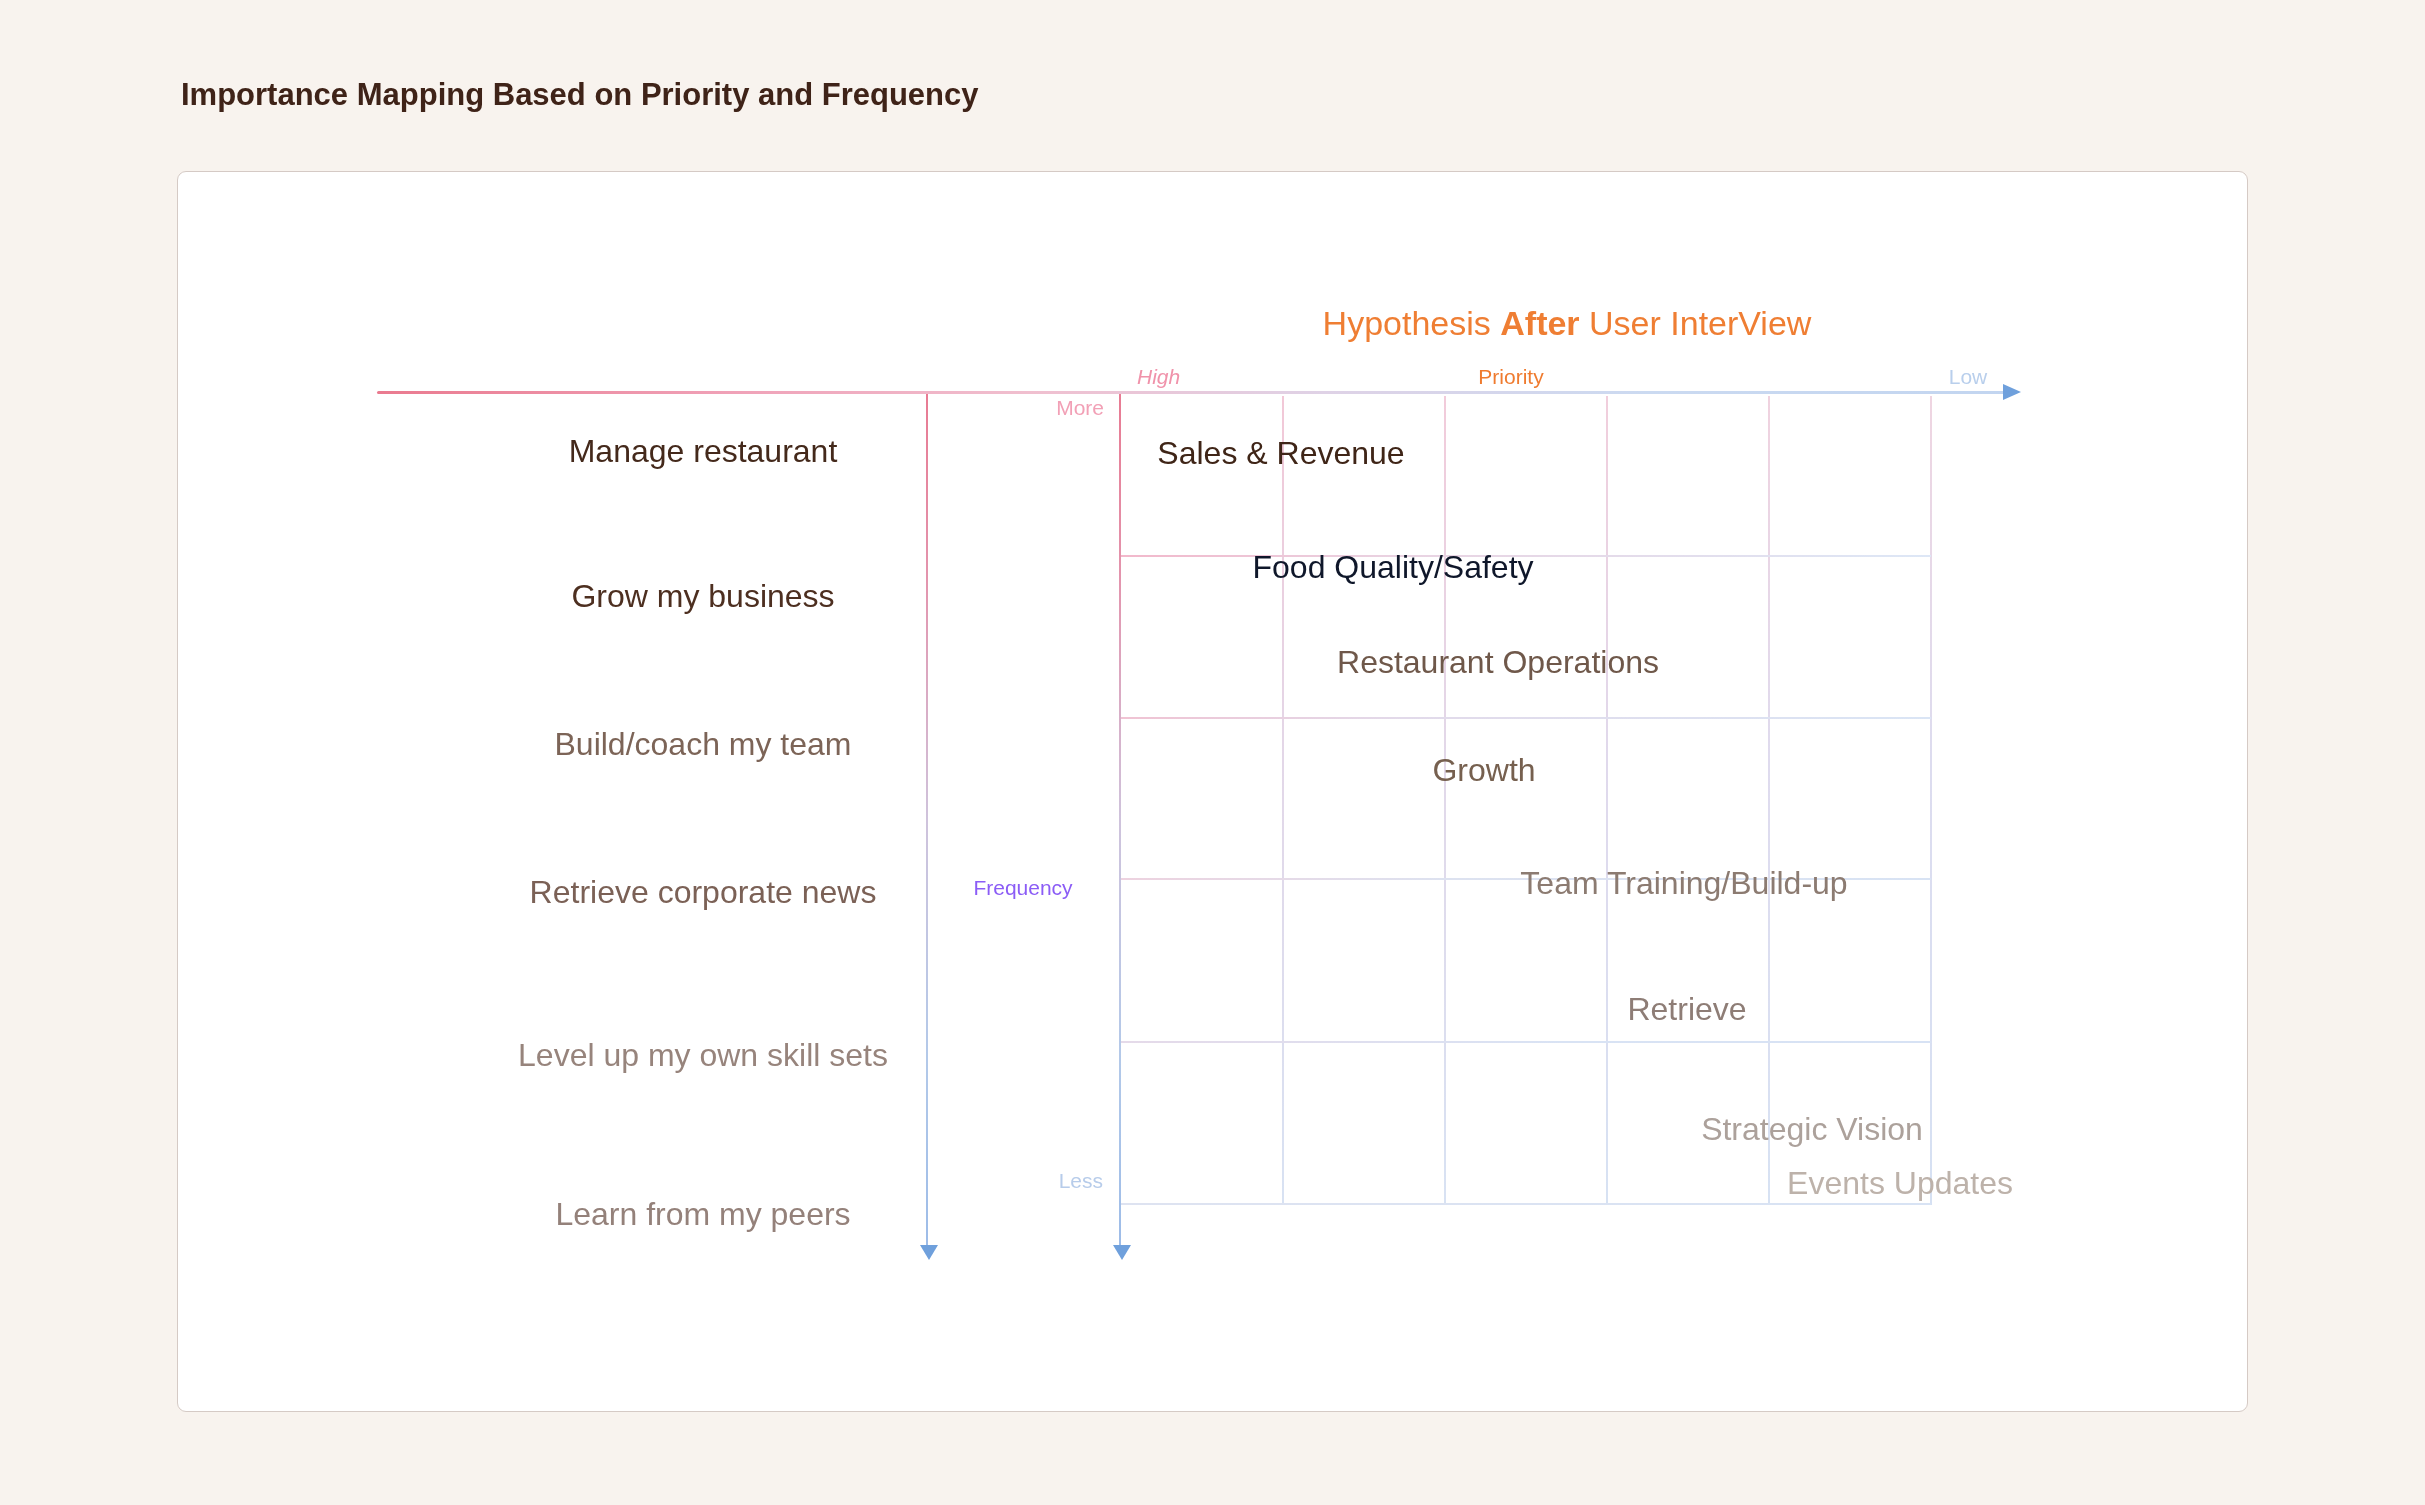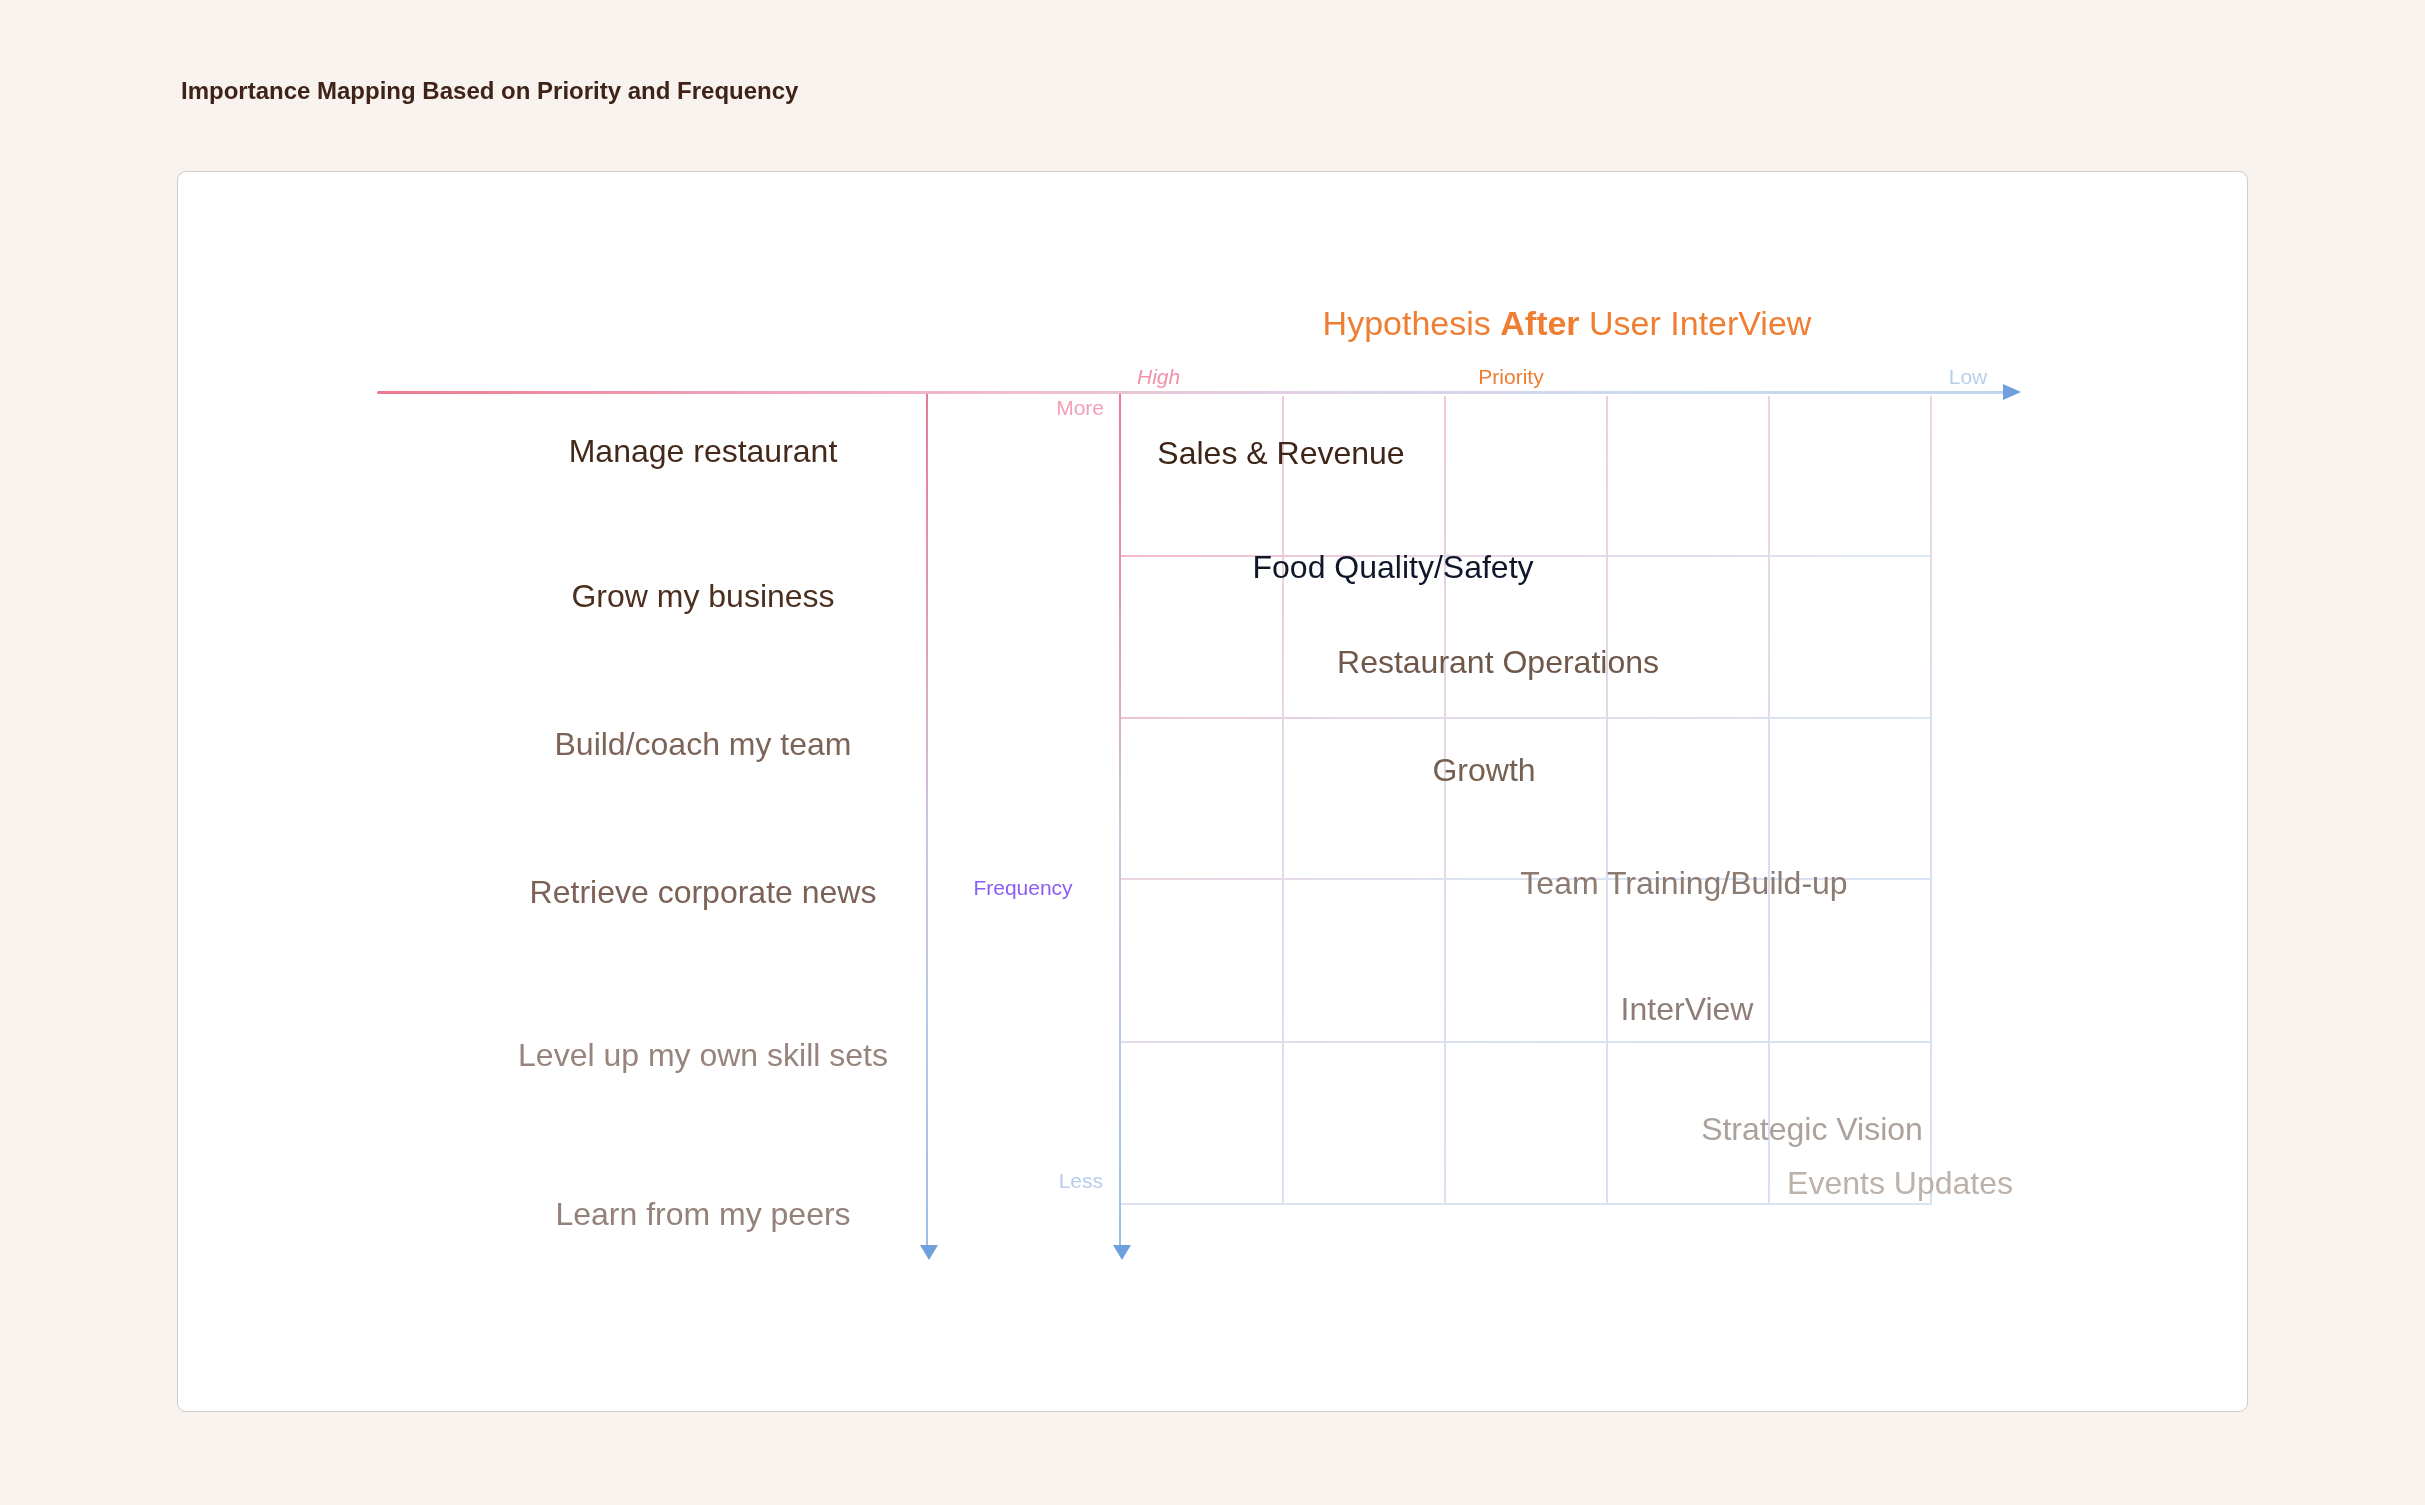--- a/index.html
+++ b/index.html
@@ -5,21 +5,21 @@
   html,body{margin:0;padding:0;}
   body{
     width:2426px;height:1505px;
     background:#F8F3EE;
     font-family:"Liberation Sans", sans-serif;
     position:relative;
     overflow:hidden;
   }
   .page-title{
     position:absolute;left:181px;top:77px;
-    font-size:24px;font-weight:700;color:#3F2318;
+    font-size:31px;font-weight:700;color:#3F2318;
     white-space:nowrap;
   }
   .card{
     position:absolute;left:177px;top:171px;
     width:2069px;height:1239px;
     background:#FFFFFF;
     border:1.5px solid #D5CAC5;
     border-radius:9px;
   }
   .abs{position:absolute;}
@@ -140,18 +140,18 @@
   <div class="abs center-anchor before-item li-2">Build/coach my team</div>
   <div class="abs center-anchor before-item li-3">Retrieve corporate news</div>
   <div class="abs center-anchor before-item li-4">Level up my own skill sets</div>
   <div class="abs center-anchor before-item li-5">Learn from my peers</div>
 
   <div class="abs center-anchor after-item gi-0">Sales &amp; Revenue</div>
   <div class="abs center-anchor after-item gi-1">Food Quality/Safety</div>
   <div class="abs center-anchor after-item gi-2">Restaurant Operations</div>
   <div class="abs center-anchor after-item gi-3">Growth</div>
   <div class="abs center-anchor after-item gi-4">Team Training/Build-up</div>
-  <div class="abs center-anchor after-item gi-5">InterView</div>
+  <div class="abs center-anchor after-item gi-5">Retrieve</div>
   <div class="abs center-anchor after-item gi-6">Strategic Vision</div>
   <div class="abs center-anchor after-item gi-7">Events Updates</div>
 
 </div>
 
 
 </body></html>

